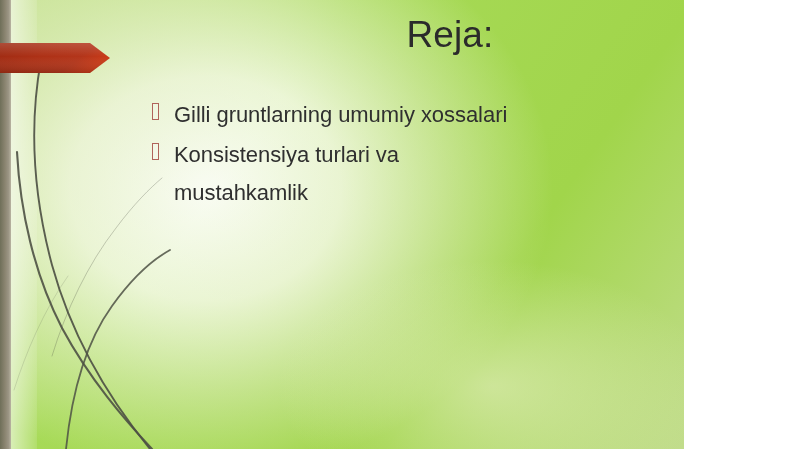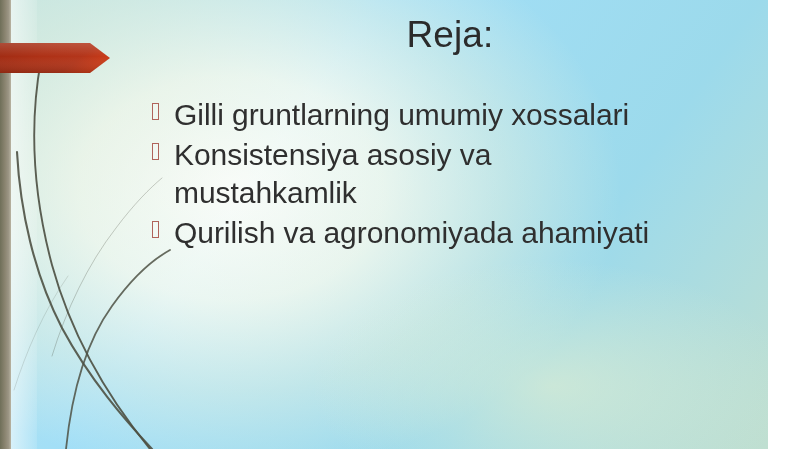--- a/index.html
+++ b/index.html
@@ -2,26 +2,26 @@
 <html><head>
 <meta charset="utf-8">
 <style>
   html, body {
     margin: 0;
     padding: 0;
     background: #ffffff;
   }
   #slide {
     position: relative;
-    width: 768px;
+    width: 684px;
     height: 449px;
     overflow: hidden;
     font-family: "Liberation Sans", sans-serif;
     
-    background-color: #7dd3fc;
+    background-color: #84cc16;
   }
   
   #bg-wash-1 {
     position: absolute;
     inset: 0;
     background: radial-gradient(ellipse 62% 78% at 30% 42%,
                  rgba(255,255,255,0.96) 0%,
                  rgba(252,253,244,0.82) 32%,
                  rgba(243,246,226,0.42) 58%,
                  rgba(226,231,198,0.0) 82%);
@@ -125,21 +125,21 @@
   .tofu {
     display: block;
     width: 7px;
     height: 17px;
     box-sizing: border-box;
     border: 1.4px solid #b0635a;
     background: rgba(255,255,255,0.20);
   }
   .bullet-text {
     flex: 1 1 auto;
-    font-size: 30px;
+    font-size: 22px;
     line-height: 38px;
     color: #2f2f2f;
     white-space: pre-line;
     letter-spacing: -0.05px;
   }
 </style>
 </head>
 <body>
 
 <div id="slide">
@@ -193,26 +193,20 @@
         <span class="tofu"></span>
       </span>
       <span class="bullet-text">Gilli gruntlarning umumiy xossalari</span>
     </div>
 
 
     <div class="bullet-row">
       <span class="bullet-marker">
         <span class="tofu"></span>
       </span>
-      <span class="bullet-text">Konsistensiya asosiy va
+      <span class="bullet-text">Konsistensiya turlari va
 mustahkamlik</span>
     </div>
 
-    <div class="bullet-row">
-      <span class="bullet-marker">
-        <span class="tofu"></span>
-      </span>
-      <span class="bullet-text">Qurilish va agronomiyada ahamiyati</span>
-    </div>
 
   </div>
 
 </div>
 
 </body></html>

